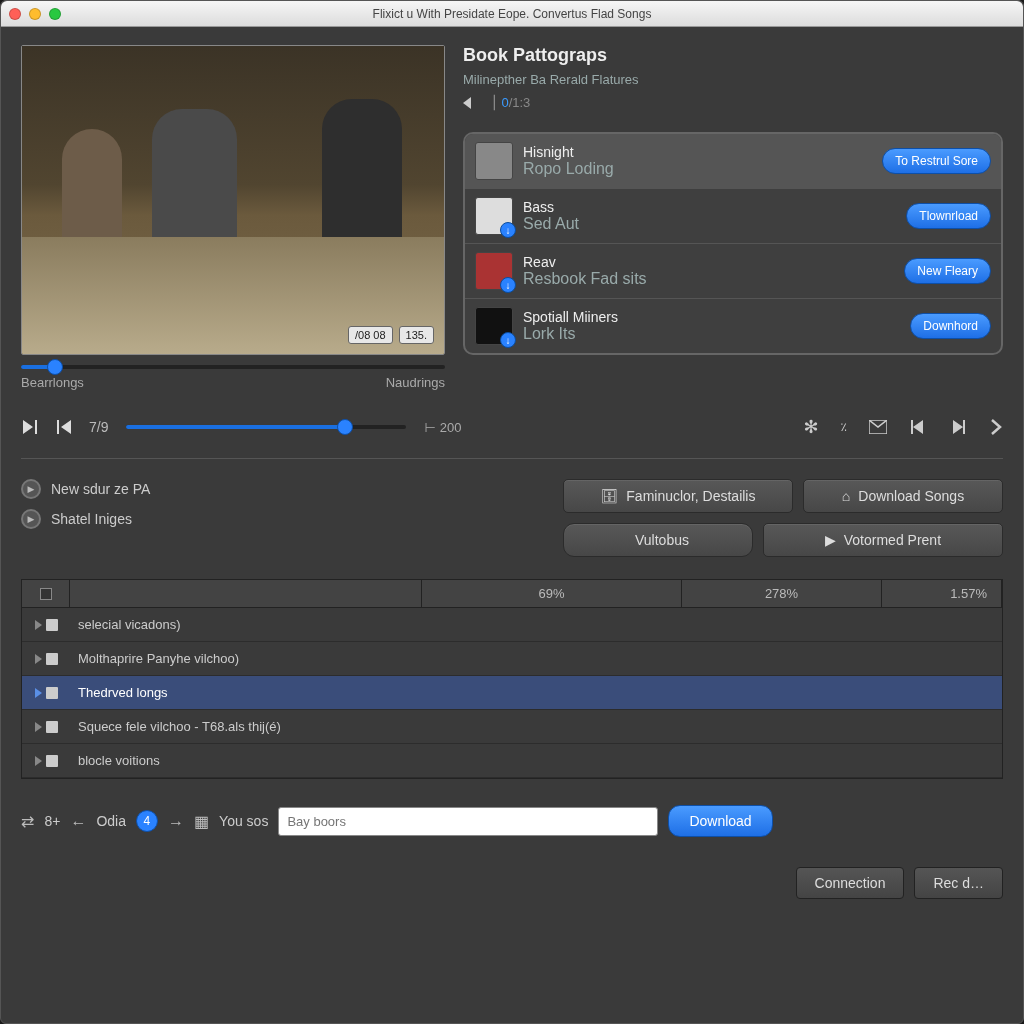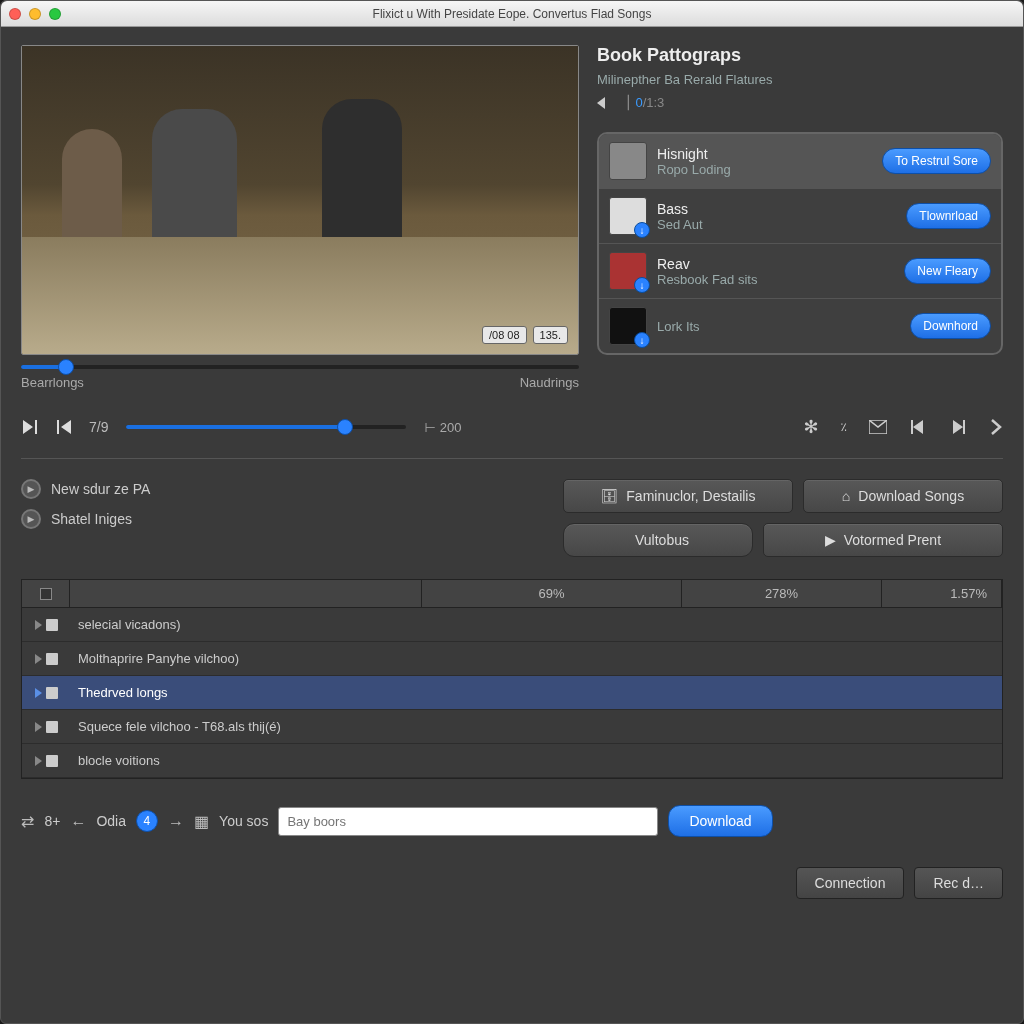--- a/index.html
+++ b/index.html
@@ -11,21 +11,21 @@
   .titlebar { height: 26px; background: linear-gradient(#f6f6f6,#dcdcdc); border-bottom: 1px solid #999; display: flex; align-items: center; padding: 0 8px; position: relative; border-radius: 6px 6px 0 0;}
   .traffic { display: flex; gap: 8px; }
   .dot { width: 12px; height: 12px; border-radius: 50%; border: 0.5px solid rgba(0,0,0,0.2);}
   .dot.red{background:#ff5f57;} .dot.yellow{background:#febc2e;} .dot.green{background:#28c840;}
   .title { position:absolute; left:0; right:0; text-align:center; font-size:12px; color:#444; font-weight:400;}
 
   .content { flex:1; padding: 18px 20px 14px 20px; display:flex; flex-direction:column; gap:12px; color:#ccc; }
 
   
   .upper { display:flex; gap:18px; }
-  .video-col { width:558px; display:flex; flex-direction:column; }
+  .video-col { width:424px; display:flex; flex-direction:column; }
   .video-frame { width:100%; height:310px; background:#000; border:1.5px solid #888; border-radius:2px; position:relative; overflow:hidden;}
   .scene { position:absolute; inset:0; background:
       linear-gradient(to bottom, #3b3326 0%, #514530 45%, #6b5a3d 55%, #7b6a4d 100%);
   }
   .scene::after{content:""; position:absolute; left:0; right:0; bottom:0; height:38%; background:linear-gradient(to bottom,#8a7c5e,#b8ab8b);}
   .figure{position:absolute;bottom:18%;width:70px;height:180px;border-radius:30px 30px 10px 10px;}
   .fig1{left:40px;background:#6d5c49;width:60px;height:170px;}
   .fig2{left:130px;background:#4a4a4a;width:85px;height:190px;}
   .fig3{left:300px;background:#2e2e2e;width:80px;height:200px;}
   .video-badges{position:absolute;right:10px;bottom:10px;display:flex;gap:6px;}
@@ -49,21 +49,21 @@
 
   .side-list{margin-top:22px;border:2px solid #666;border-radius:10px;background:#3f3f3f;overflow:hidden;}
   .side-item{display:flex;align-items:center;gap:10px;padding:8px 10px;border-bottom:1px solid #555;}
   .side-item:last-child{border-bottom:none;}
   .side-item.sel{background:#555;}
   .thumb{width:38px;height:38px;background:#888;border:1px solid #444;border-radius:3px;position:relative;display:flex;align-items:center;justify-content:center;}
   .thumb .badge{position:absolute;right:-4px;bottom:-4px;width:16px;height:16px;border-radius:50%;background:#2a82ff;border:1px solid #0a4d9e;display:flex;align-items:center;justify-content:center;color:#fff;font-size:10px;}
   .apple-glyph{color:#fff;font-size:22px;}
   .side-texts{flex:1;display:flex;flex-direction:column;}
   .side-t1{font-size:14px;color:#eee;}
-  .side-t2{font-size:13px;color:#9aa;}
+  .side-t2{font-size:16px;color:#9aa;}
   .pill{background:linear-gradient(#4a9bff,#1e6fe6);color:#fff;font-size:12px;padding:5px 12px;border-radius:14px;border:1px solid #0d4fa8;white-space:nowrap;cursor:pointer;}
 
   
   .playbar{display:flex;align-items:center;gap:18px;margin-top:14px;}
   .pb-left{display:flex;align-items:center;gap:16px;}
   .pb-btn{color:#ddd;font-size:18px;background:none;border:none;cursor:pointer;}
   .pb-count{color:#bbb;font-size:14px;}
   .pb-slider{flex:0 0 280px;}
   .pb-end{color:#aaa;font-size:13px;display:flex;align-items:center;gap:4px;}
   .pb-right{margin-left:auto;display:flex;align-items:center;gap:22px;}
@@ -196,20 +196,21 @@
               <div class="side-t2">Resbook Fad sits</div>
             </div>
             <div class="pill">New Fleary</div>
           </div>
           <div class="side-item">
             <div class="thumb" style="background:#111;">
               <span class="apple-glyph"></span>
               <div class="badge">↓</div>
             </div>
             <div class="side-texts">
+              <div class="side-t1">Spotiall Miiners</div>
               <div class="side-t2">Lork Its</div>
             </div>
             <div class="pill">Downhord</div>
           </div>
         </div>
       </div>
     </div>
 
     <div class="playbar">
       <div class="pb-left">

